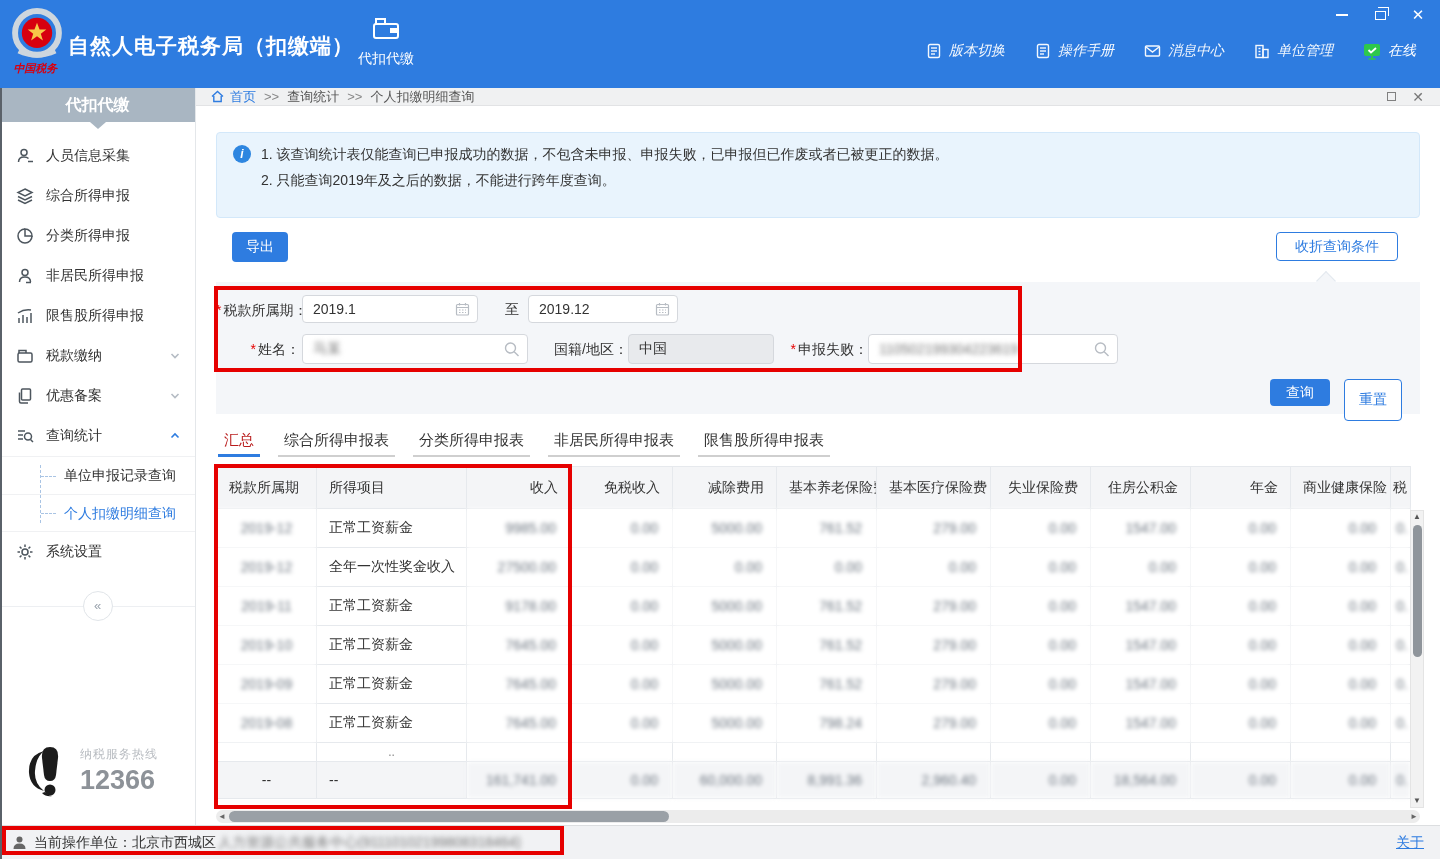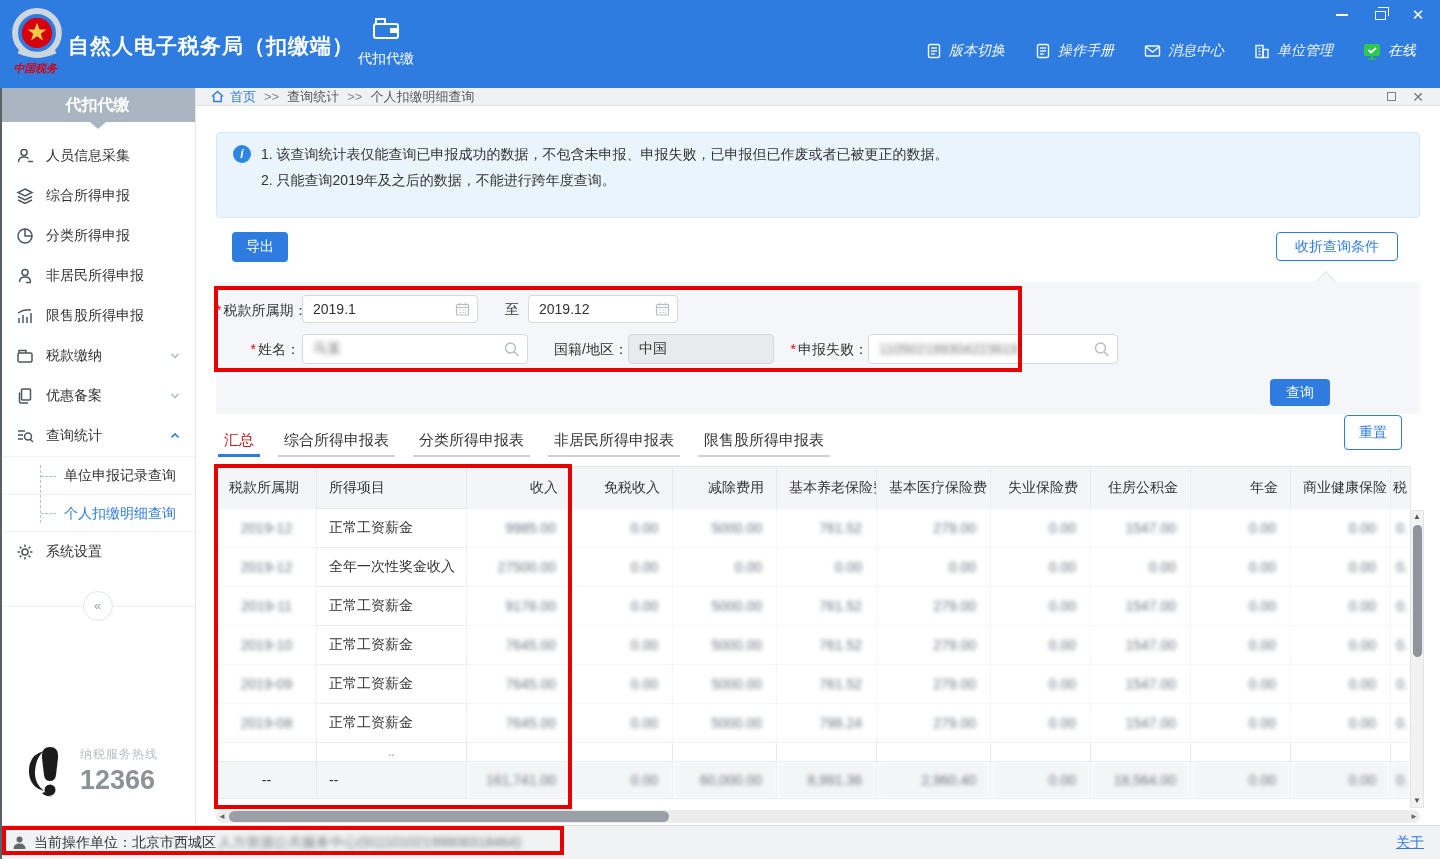--- a/index.html
+++ b/index.html
@@ -70,21 +70,21 @@
   .flabel { position:absolute; text-align:right; line-height:30px; white-space:nowrap; }
   .req { color:#e60000; margin-right:2px; }
   .input-box { position:absolute; background:#fff; border:1px solid #d5d8dd; border-radius:4px; }
   .input-box input { width:100%; height:100%; border:none; background:transparent; outline:none; padding:0 28px 0 10px; font-size:14px; color:#333; font-family:inherit; }
   .input-box .ibx-icon { position:absolute; right:7px; top:50%; transform:translateY(-50%); color:#b7bcc3; pointer-events:auto; cursor:pointer; }
   .input-box.disabled { background:#e8eaed; }
   .input-box.disabled input { padding-right:10px; }
   .blur-text input { filter:blur(2.5px); color:#777; }
   .to-label { position:absolute; line-height:28px; }
   .btn-query { position:absolute; left:1054px; top:97px; width:60px; height:27px; background:#2e7ce0; color:#fff; border:none; border-radius:4px; font-size:14px; cursor:pointer; }
-  .btn-reset { position:absolute; left:1128px; top:97px; width:58px; height:35px; background:#fff; color:#2e7ce0; border:1px solid #2e7ce0; border-radius:4px; font-size:14px; cursor:pointer;margin-top:36px; }
+  .btn-reset { position:absolute; left:1128px; top:97px; width:58px; height:42px; background:#fff; color:#2e7ce0; border:1px solid #2e7ce0; border-radius:4px; font-size:14px; cursor:pointer; }
 
   .tabs { margin-top:16px; height:28px; display:flex; gap:18px; padding-left:2px; font-size:15px; color:#333; }
   .tab { position:relative; padding:0 6px 9px; line-height:19px; cursor:pointer; }
   .tab::after { content:''; position:absolute; left:0; right:0; bottom:1px; height:2px; background:#cfcfcf; }
   .tab.active { color:#b91c1c; }
   .tab.active::after { background:#2e7ce0; height:3px; }
 
   .table-wrap { margin-top:8px; position:relative; height:342px; }
   table.grid { border-collapse:collapse; table-layout:fixed; width:1194px; font-size:14px; color:#333; }
   .grid th, .grid td { border:1px solid #e6e9ed; overflow:hidden; white-space:nowrap; }

